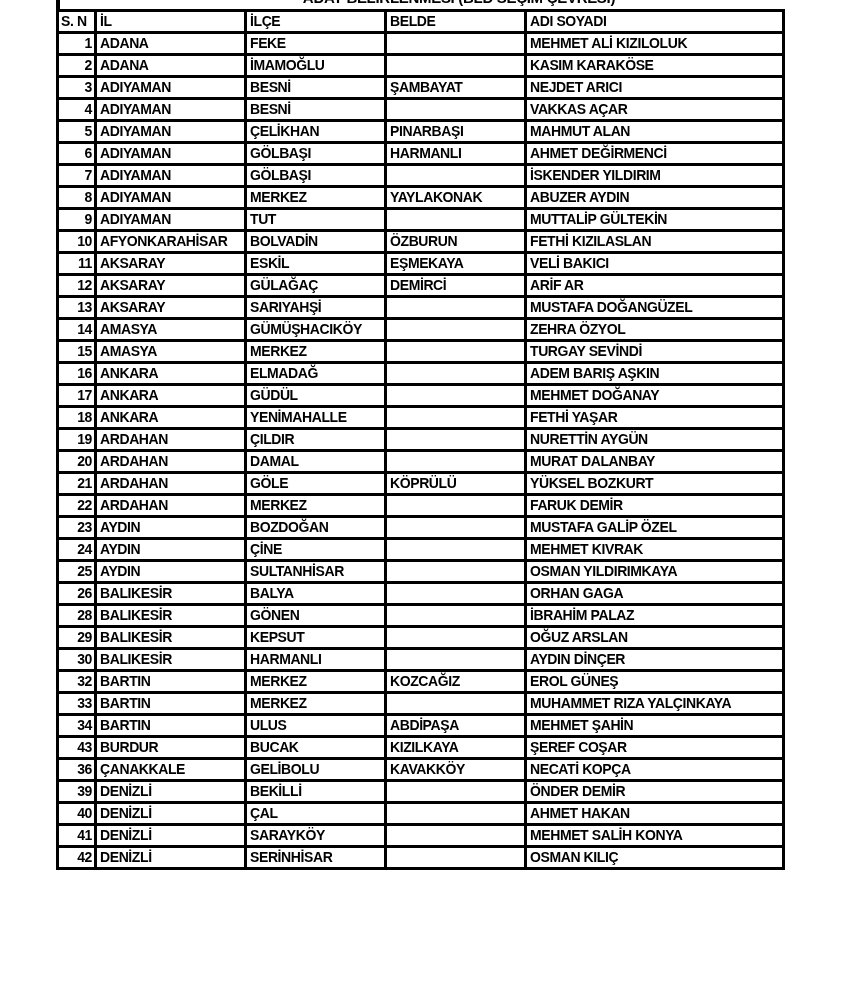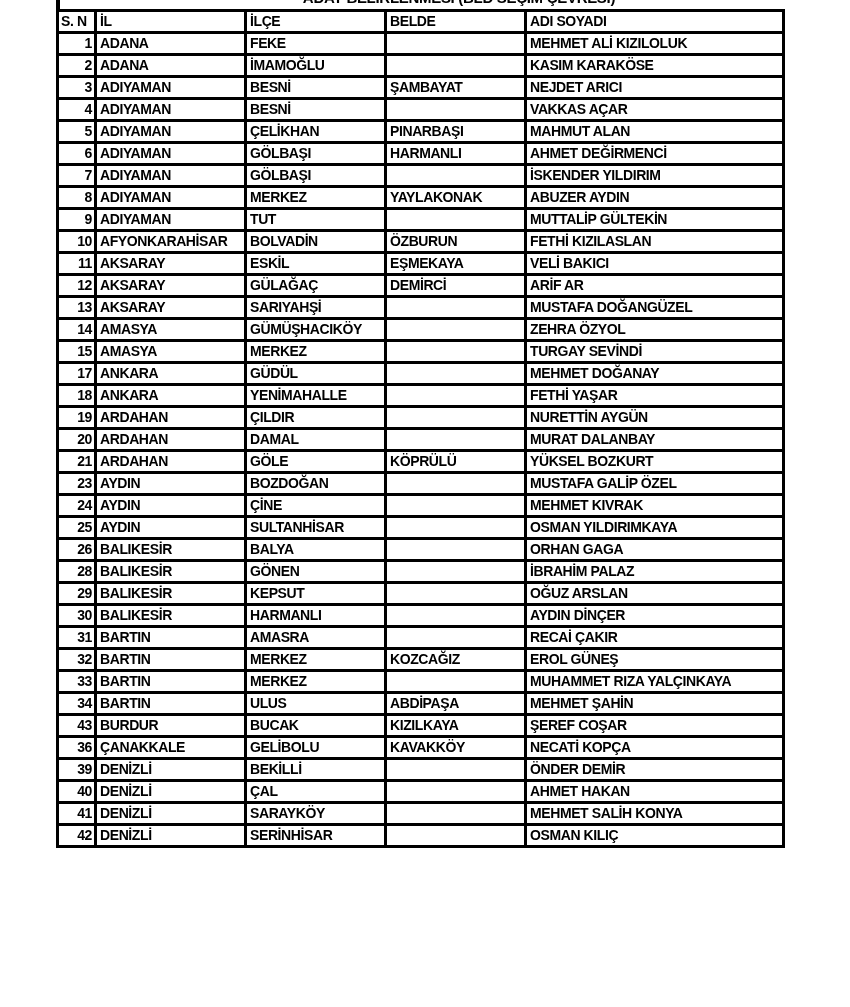--- a/index.html
+++ b/index.html
@@ -203,20 +203,27 @@
             <td>ZEHRA ÖZYOL</td>
           </tr>
           <tr>
             <td class="cell-sn">15</td>
             <td>AMASYA</td>
             <td>MERKEZ</td>
             <td></td>
             <td>TURGAY SEVİNDİ</td>
           </tr>
           <tr>
+            <td class="cell-sn">16</td>
+            <td>ANKARA</td>
+            <td>ELMADAĞ</td>
+            <td></td>
+            <td>ADEM BARIŞ AŞKIN</td>
+          </tr>
+          <tr>
             <td class="cell-sn">17</td>
             <td>ANKARA</td>
             <td>GÜDÜL</td>
             <td></td>
             <td>MEHMET DOĞANAY</td>
           </tr>
           <tr>
             <td class="cell-sn">18</td>
             <td>ANKARA</td>
             <td>YENİMAHALLE</td>
@@ -238,20 +245,27 @@
             <td>MURAT DALANBAY</td>
           </tr>
           <tr>
             <td class="cell-sn">21</td>
             <td>ARDAHAN</td>
             <td>GÖLE</td>
             <td>KÖPRÜLÜ</td>
             <td>YÜKSEL BOZKURT</td>
           </tr>
           <tr>
+            <td class="cell-sn">22</td>
+            <td>ARDAHAN</td>
+            <td>MERKEZ</td>
+            <td></td>
+            <td>FARUK DEMİR</td>
+          </tr>
+          <tr>
             <td class="cell-sn">23</td>
             <td>AYDIN</td>
             <td>BOZDOĞAN</td>
             <td></td>
             <td>MUSTAFA GALİP ÖZEL</td>
           </tr>
           <tr>
             <td class="cell-sn">24</td>
             <td>AYDIN</td>
             <td>ÇİNE</td>
@@ -285,27 +299,20 @@
             <td>KEPSUT</td>
             <td></td>
             <td>OĞUZ ARSLAN</td>
           </tr>
           <tr>
             <td class="cell-sn">30</td>
             <td>BALIKESİR</td>
             <td>HARMANLI</td>
             <td></td>
             <td>AYDIN DİNÇER</td>
-          </tr>
-          <tr>
-            <td class="cell-sn">31</td>
-            <td>BARTIN</td>
-            <td>AMASRA</td>
-            <td></td>
-            <td>RECAİ ÇAKIR</td>
           </tr>
           <tr>
             <td class="cell-sn">32</td>
             <td>BARTIN</td>
             <td>MERKEZ</td>
             <td>KOZCAĞIZ</td>
             <td>EROL GÜNEŞ</td>
           </tr>
           <tr>
             <td class="cell-sn">33</td>

